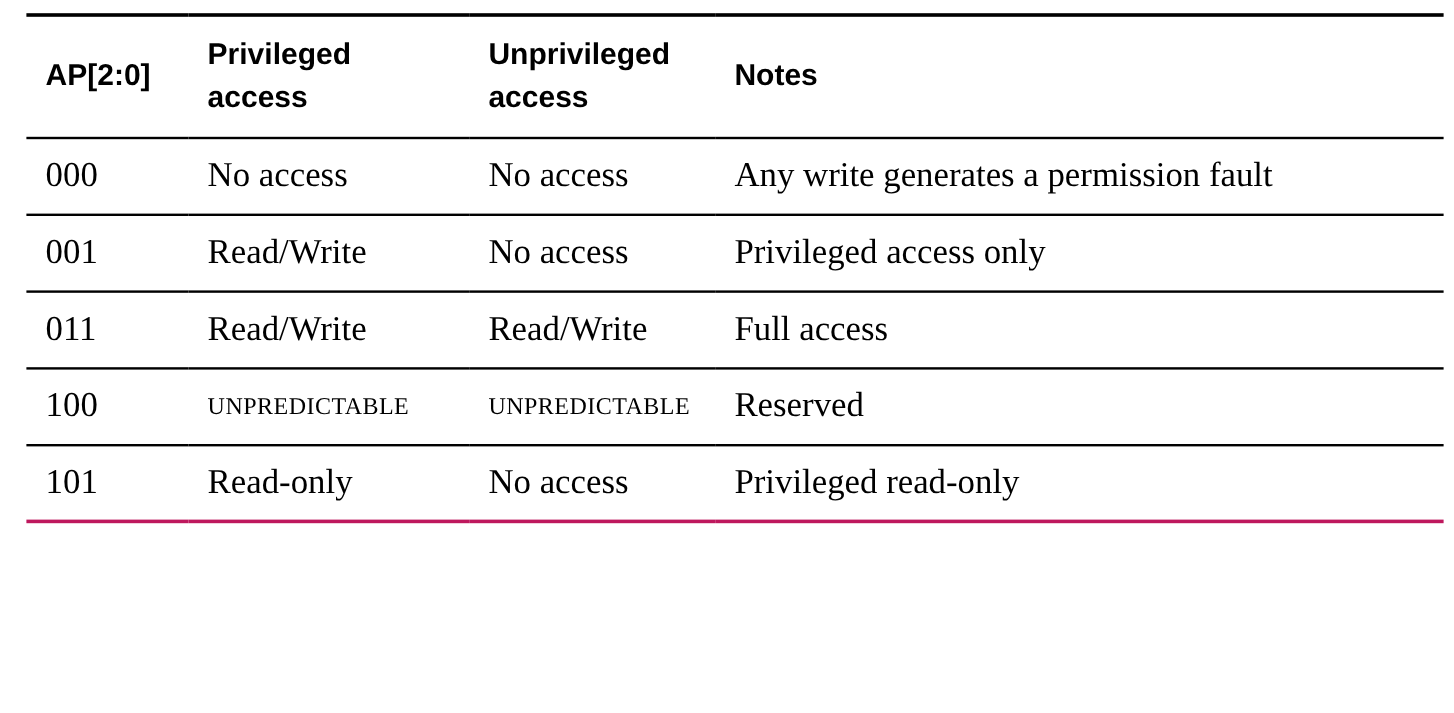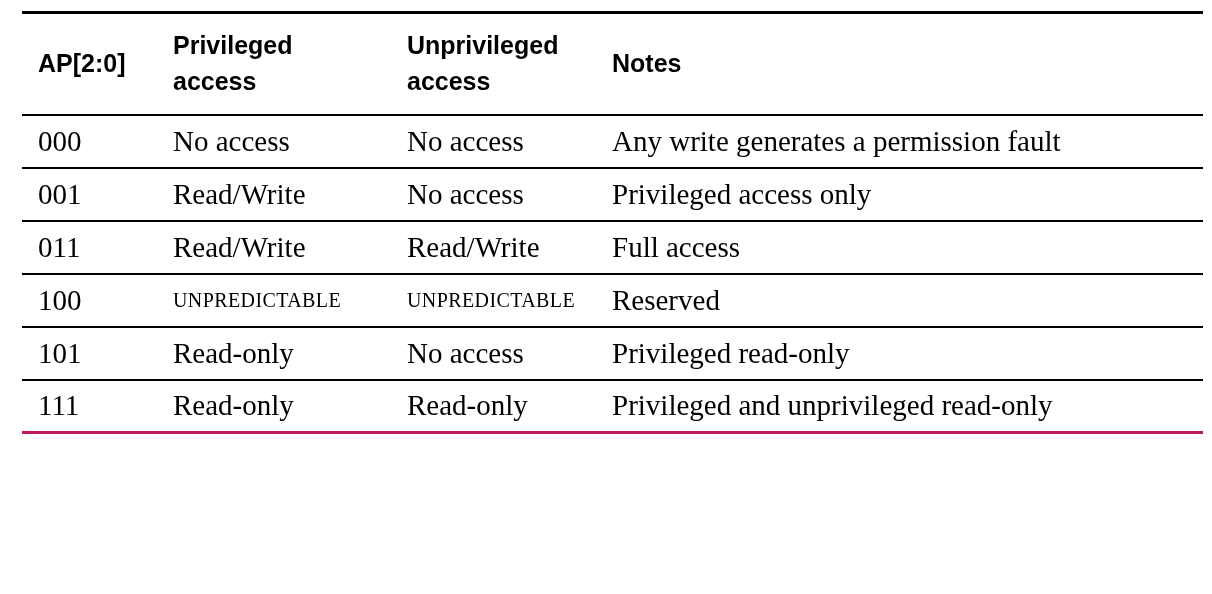--- a/index.html
+++ b/index.html
@@ -44,21 +44,21 @@
     border-bottom: 2px solid #000000;
   }
   thead th:nth-child(2),
   thead th:nth-child(3) {
     padding-right: 70px;
   }
   tbody td {
     font-family: "Liberation Serif", "DejaVu Serif", serif;
     font-size: 29px;
     line-height: 1.2;
-    height: 53px;
+    height: 64px;
     border-bottom: 2px solid #000000;
     white-space: nowrap;
   }
   tbody tr:last-child td {
     border-bottom: none;
   }
   tbody td.caps {
     font-size: 20px;
     letter-spacing: 0.4px;
   }
@@ -105,20 +105,14 @@
       <td class="caps">UNPREDICTABLE</td>
       <td class="caps">UNPREDICTABLE</td>
       <td>Reserved</td>
     </tr>
     <tr>
       <td>101</td>
       <td>Read-only</td>
       <td>No access</td>
       <td>Privileged read-only</td>
     </tr>
-    <tr>
-      <td>111</td>
-      <td>Read-only</td>
-      <td>Read-only</td>
-      <td>Privileged and unprivileged read-only</td>
-    </tr>
   </tbody>
 </table>
 
 </body></html>

